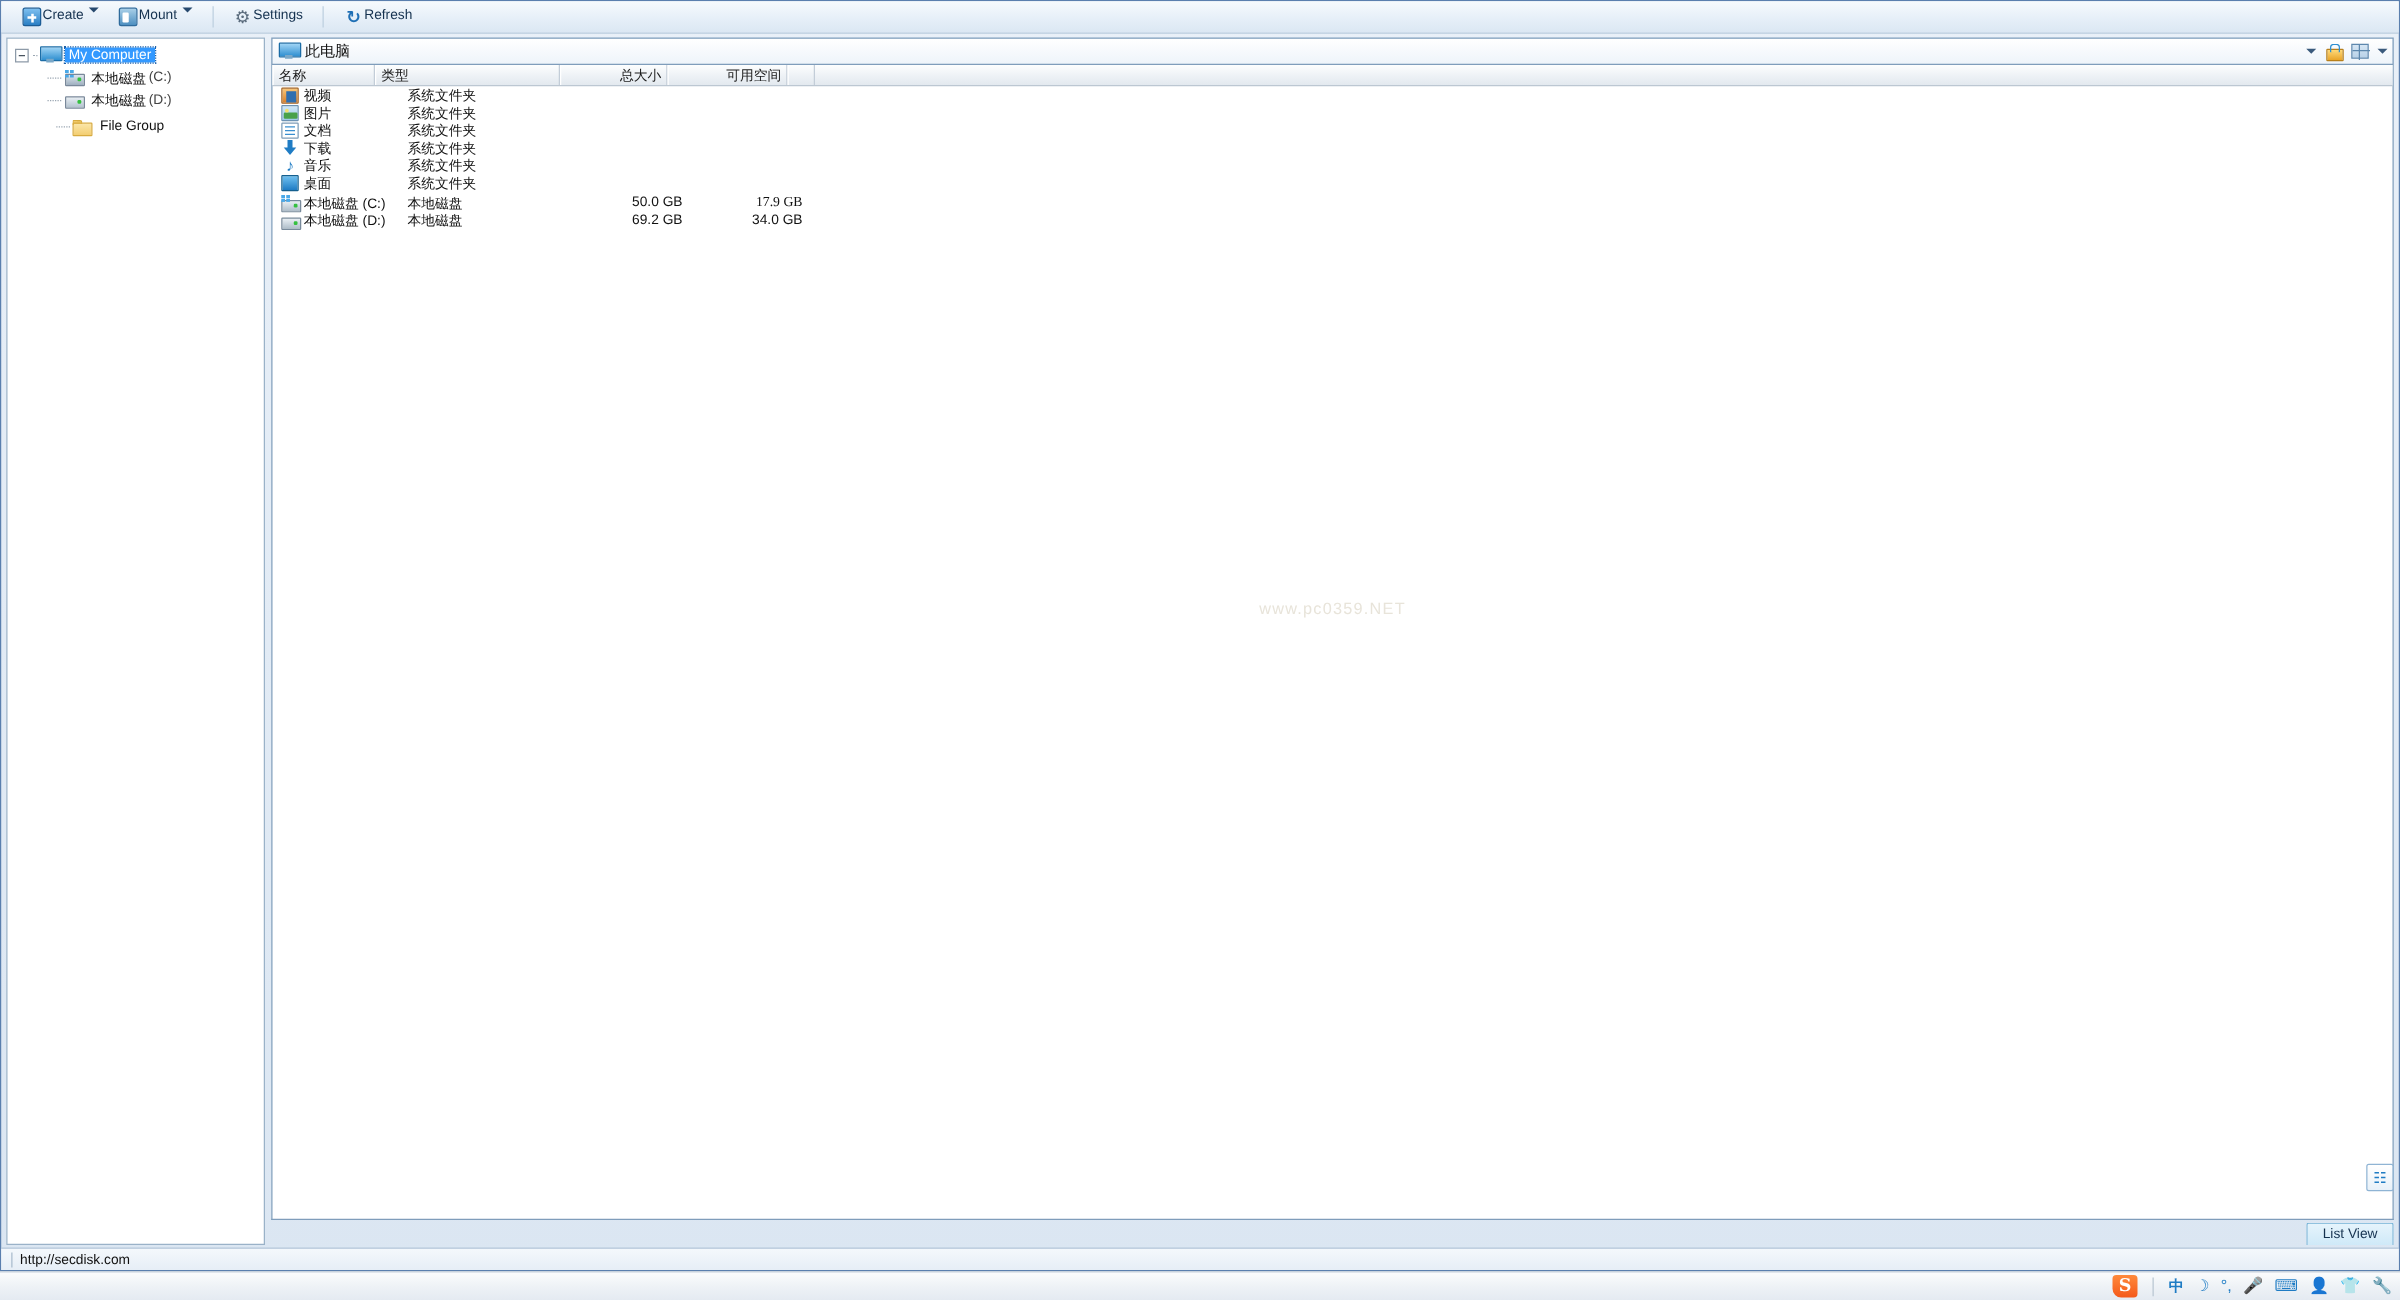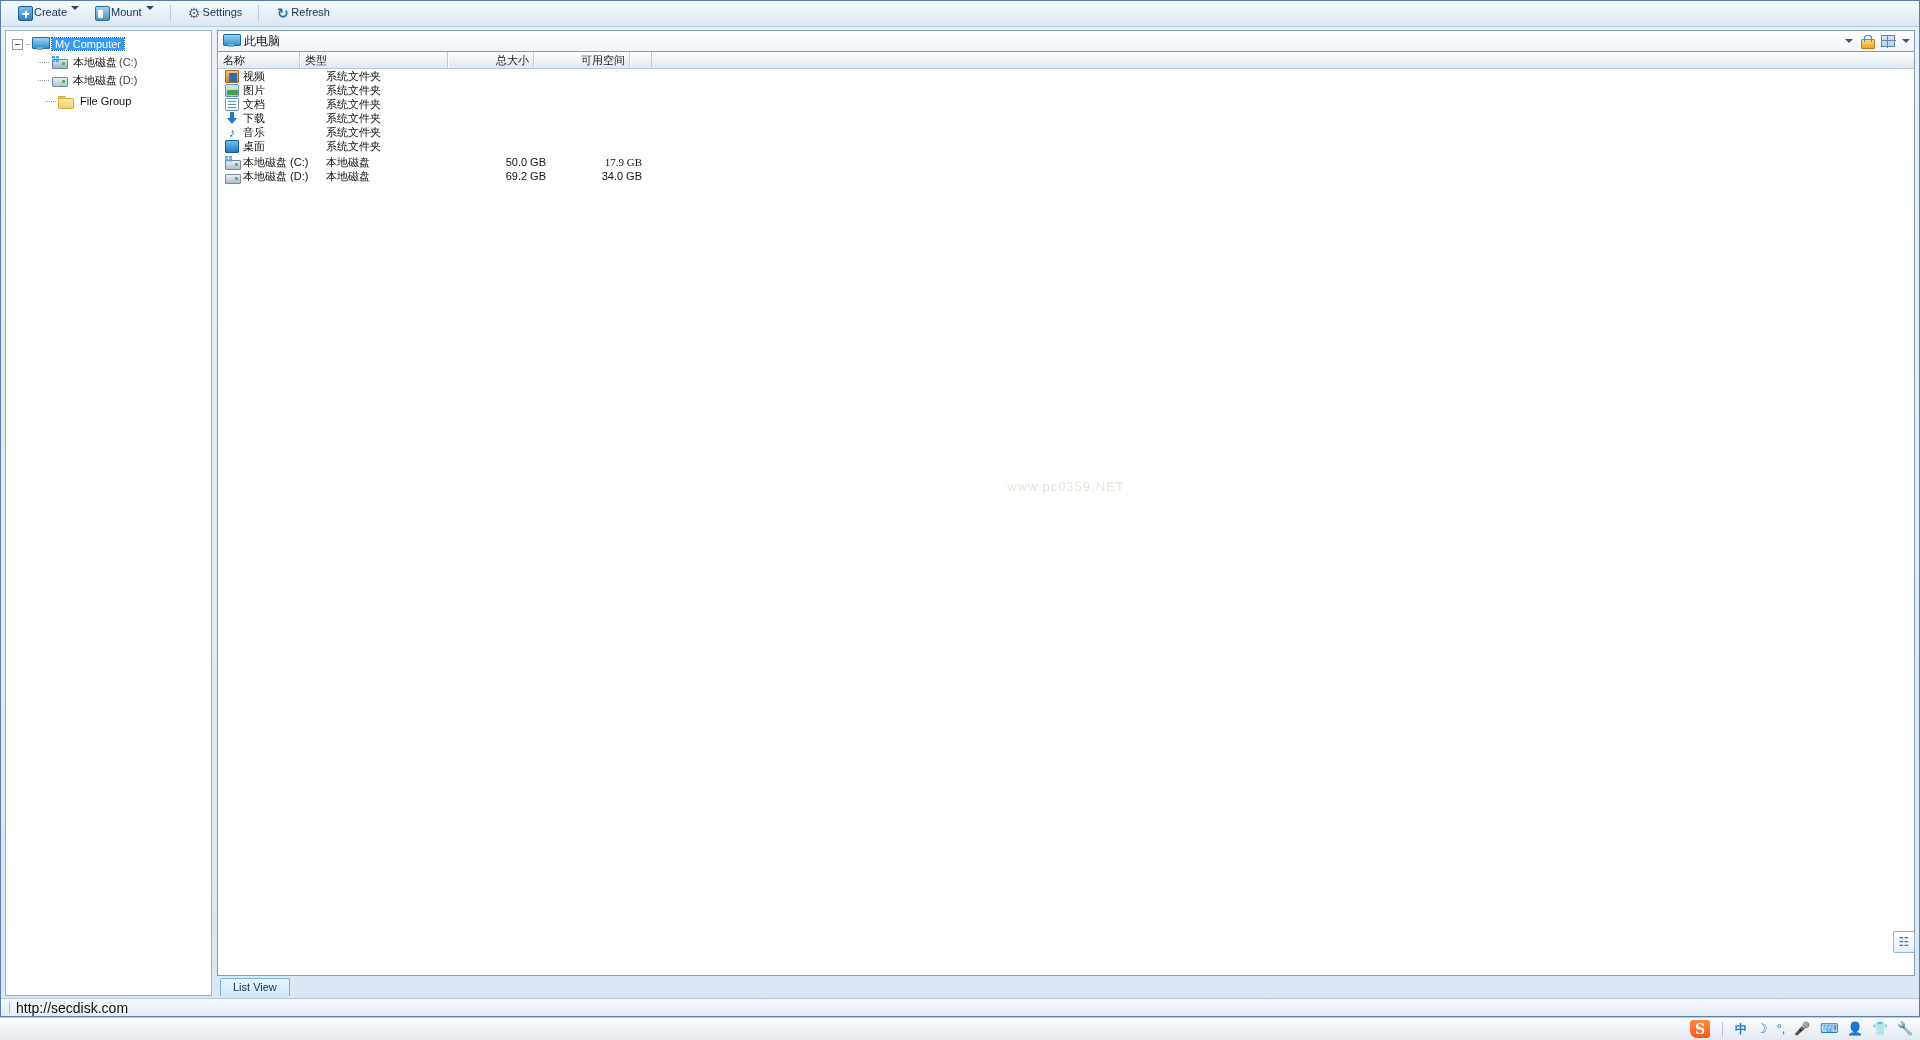--- a/index.html
+++ b/index.html
@@ -408,35 +408,36 @@
     pointer-events:none;
   }
 
   
   .tabstrip {
     height: 19px; flex: 0 0 19px;
     display:flex; align-items:flex-end;
     padding-left: 3px;
     background: transparent;
     margin-top: 1px;
+    justify-content: flex-end;
   }
   .tab {
     font-size: 11px; color:#14314f;
     padding: 2px 12px 3px 12px;
     background: linear-gradient(#e6f4fc, #cfe9f8);
     border: 1px solid #76b5d8;
     border-bottom: none;
     border-radius: 2px 2px 0 0;
   }
   .statusbar {
     height: 18px; flex: 0 0 18px;
     background: linear-gradient(#f4f8fc, #e6eef6);
     border-top: 1px solid #b6c8da;
     display:flex; align-items:center;
-    font-size: 14px; color:#111111;
+    font-size: 11px; color:#111111;
     padding-left: 8px;
   }
   .status-sep { width:1px; height:12px; background:#a9bccd; margin-right:6px; }
 
   
   .taskbar {
     position:absolute; left:0; top:1017px;
     width:1920px; height:23px;
     background: linear-gradient(#fbfcfd, #eef2f6 50%, #e4eaf1);
     border-top: 1px solid #c3ced9;

